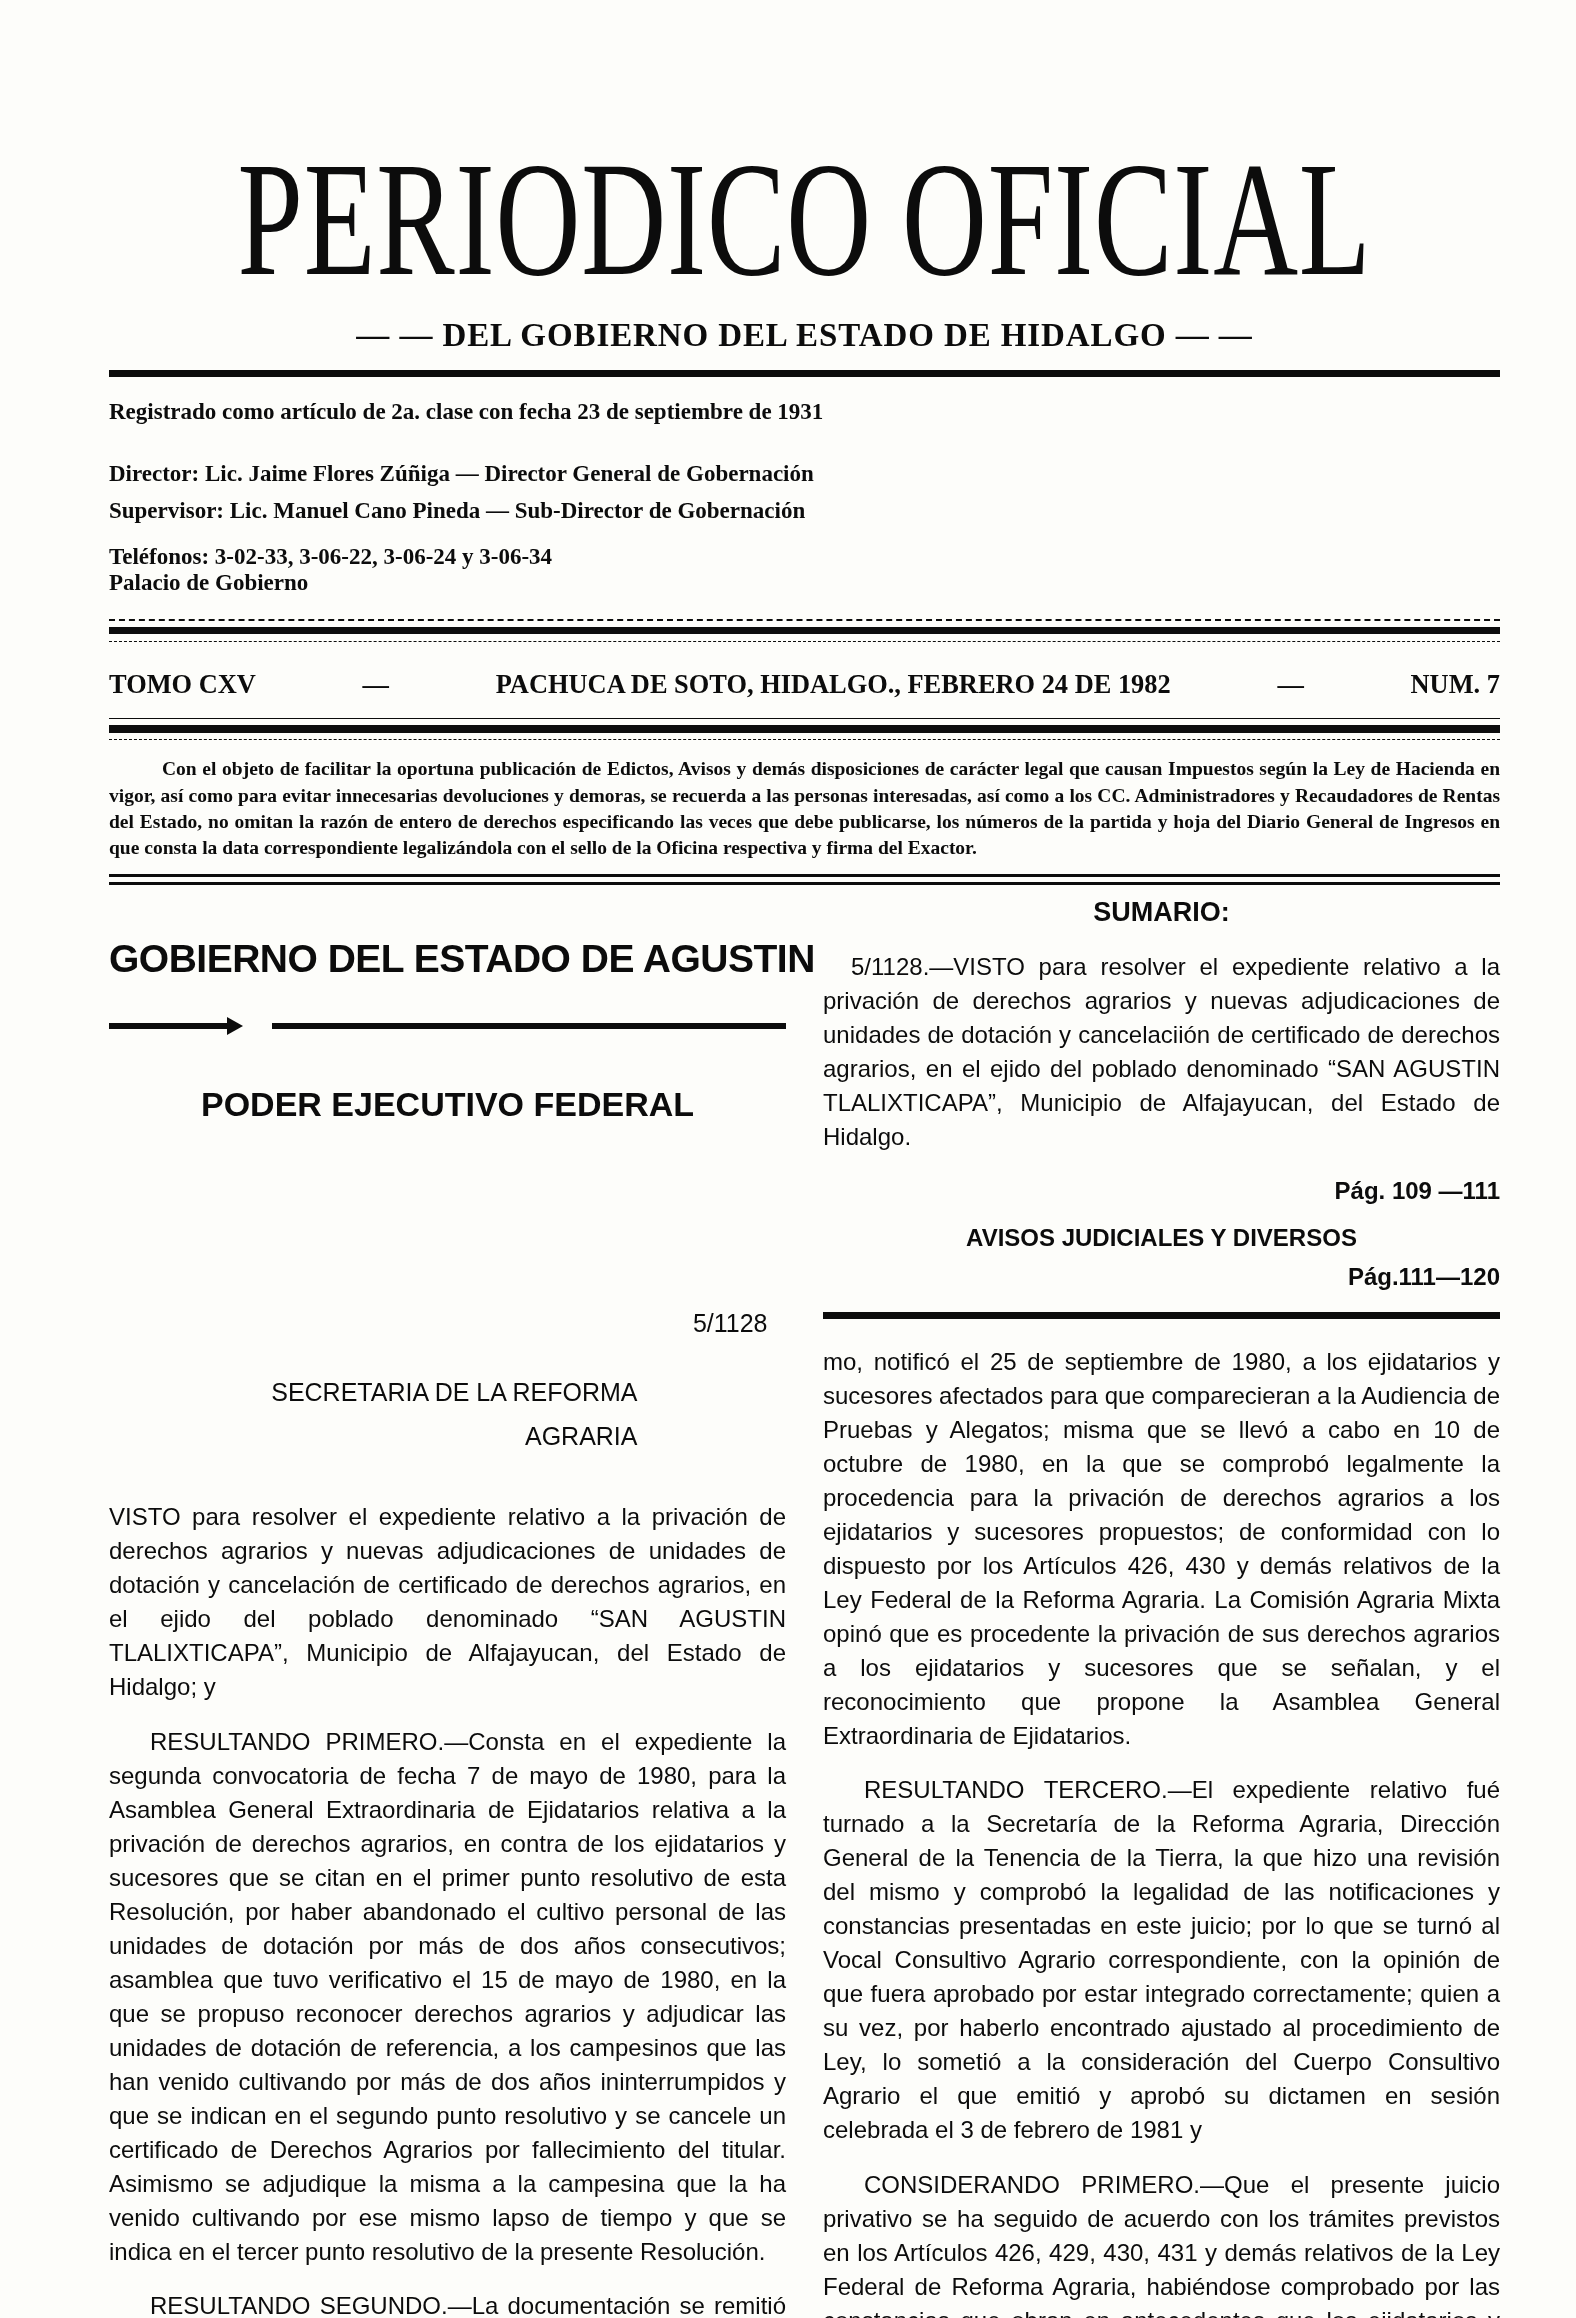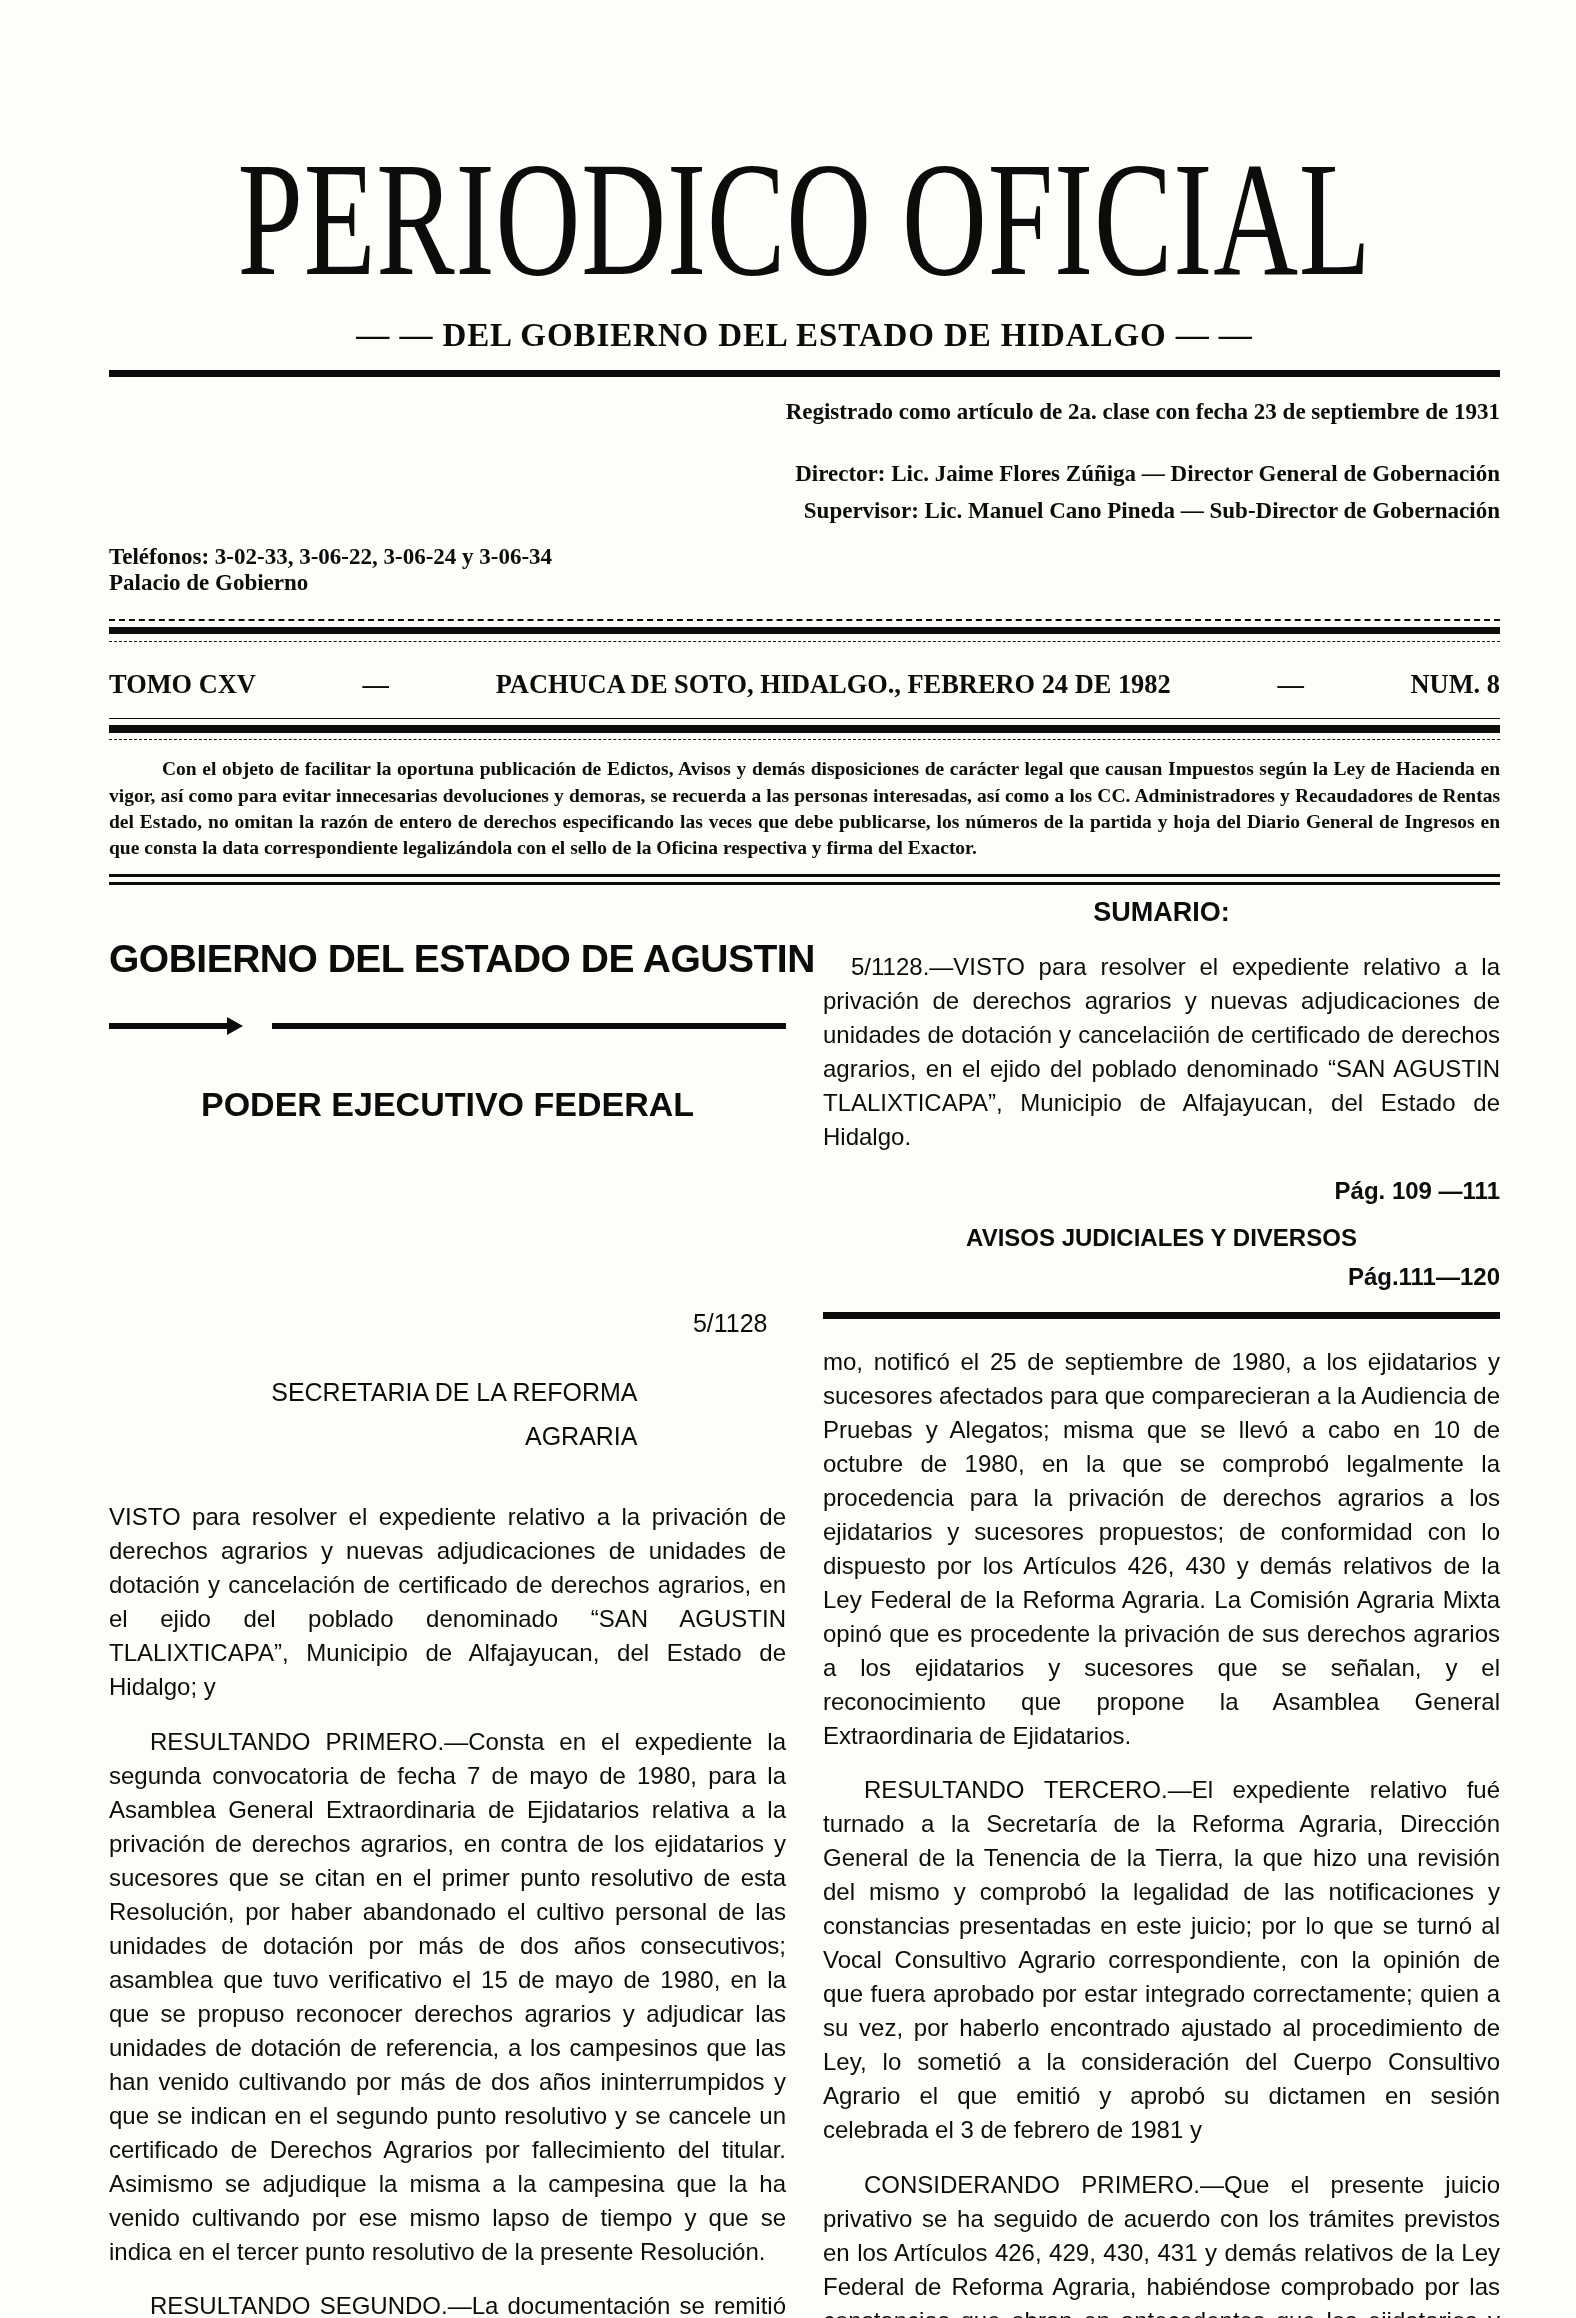--- a/index.html
+++ b/index.html
@@ -29,21 +29,21 @@
   }
   .masthead-subtitle{
     text-align:center;
     font-weight:bold;
     font-size:33px;
     margin-top:53px;
     letter-spacing:0.9px;
   }
   .rule-thick{border:0;border-top:7.4px solid #0c0c0c;margin:16px 0 0 0;}
   .header-line{
-    text-align:right;
+    text-align:left;
     font-weight:bold;
     font-size:23px;
   }
   .reg-line{margin-top:22px;}
   .dir-line{margin-top:36px;}
   .sup-line{margin-top:11px;}
   .phones-row{
     display:flex;
     justify-content:space-between;
     font-weight:bold;
@@ -181,21 +181,21 @@
 
   <hr class="rule-dash">
   <hr class="rule-mid">
   <hr class="rule-dash2">
 
   <div class="issue-row">
     <span>TOMO CXV</span>
     <span>—</span>
     <span>PACHUCA DE SOTO, HIDALGO., FEBRERO 24 DE 1982</span>
     <span>—</span>
-    <span>NUM. 8</span>
+    <span>NUM. 7</span>
   </div>
 
   <hr class="rule-thin">
   <hr class="rule-thick2">
   <hr class="rule-dash2">
 
   <div class="notice">Con el objeto de facilitar la oportuna publicación de Edictos, Avisos y demás disposiciones de carácter legal que causan Impuestos según la Ley de Hacienda en vigor, así como para evitar innecesarias devoluciones y demoras, se recuerda a las personas interesadas, así como a los CC. Administradores y Recaudadores de Rentas del Estado, no omitan la razón de entero de derechos especificando las veces que debe publicarse, los números de la partida y hoja del Diario General de Ingresos en que consta la data correspondiente legalizándola con el sello de la Oficina respectiva y firma del Exactor.</div>
 
   <div class="rule-double"></div>
 

